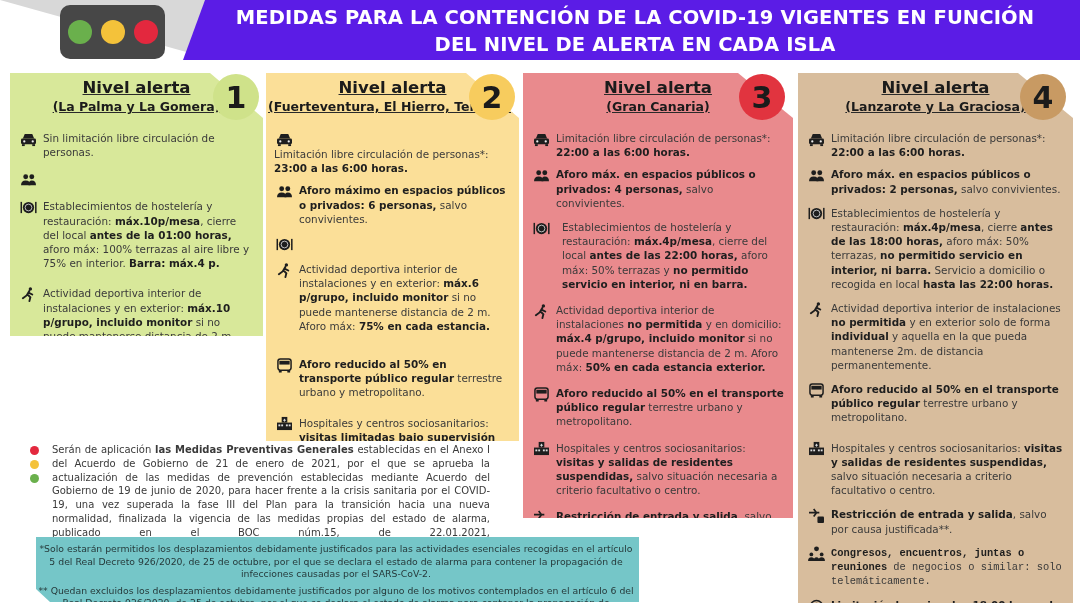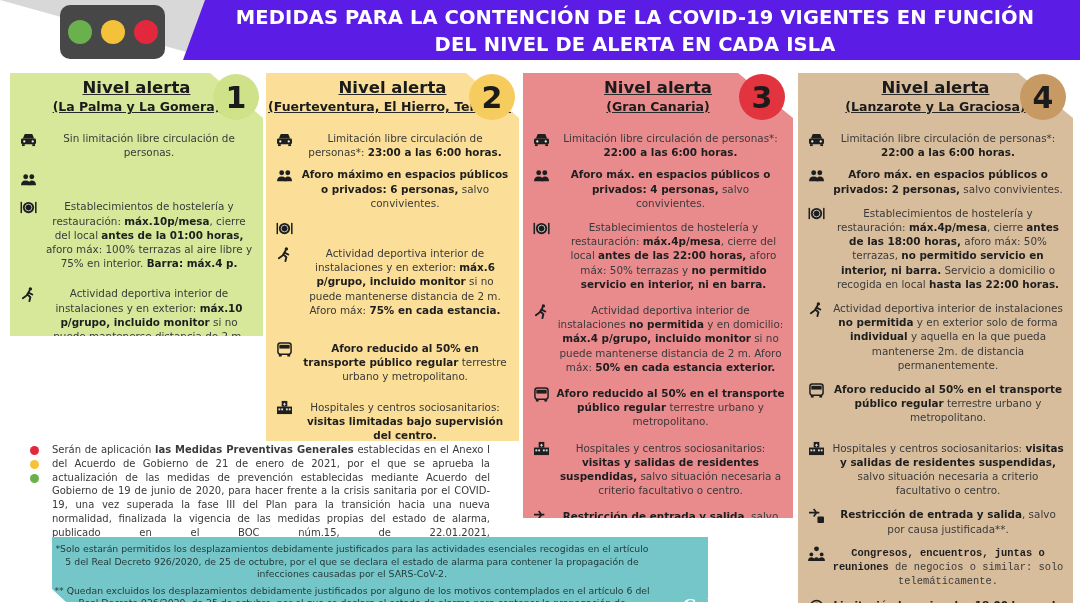--- a/index.html
+++ b/index.html
@@ -17,40 +17,40 @@
     display: flex; align-items: center; justify-content: center; gap: 9px; }
   .traffic .dot { width: 24px; height: 24px; border-radius: 50%; }
 
   
   .panel { position: absolute; top: 73px; }
   .panel .head { position: relative; height: 50px; text-align: center; text-decoration: underline; }
   .panel .head .t1 { font-weight: bold; font-size: 16.5px; line-height: 20px; padding-top: 5px; color: #1b1b1b; }
   .panel .head .t2 { font-weight: bold; font-size: 12.5px; line-height: 17px; color: #1b1b1b; }
   .badge { position: absolute; width: 46px; height: 46px; border-radius: 50%; top: 2px; display: flex; align-items: center; justify-content: center;
     font-weight: bold; font-size: 30px; color: #1b1b1b; }
-  .items { padding: 2px 8px 0 8px; text-align: center; }
+  .items { padding: 2px 8px 0 8px; }
   .item { display: flex; align-items: flex-start; font-size: 10.4px; line-height: 14.2px; color: #3a3a3a; }
   .item b { color: #1e1e1e; }
   .item .ic { width: 20px; min-width: 20px; height: 16px; margin-right: 5px; display: flex; align-items: center; justify-content: center; }
   .item .ic svg { width: 17px; height: 15px; }
 
   .p1 { left: 10px; width: 253px; height: 263px; background: #d8e89a;
     clip-path: polygon(0 0, 200px 0, 253px 45px, 253px 100%, 0 100%); }
   .p2 { left: 266px; width: 253px; height: 368px; background: #fbdf98;
     clip-path: polygon(0 0, 200px 0, 253px 45px, 253px 100%, 0 100%); }
   .p3 { left: 523px; width: 270px; height: 445px; background: #e98a8d;
     clip-path: polygon(0 0, 215px 0, 270px 45px, 270px 100%, 0 100%); }
   .p4 { left: 798px; width: 275px; height: 530px; background: #d8bd9d;
     clip-path: polygon(0 0, 220px 0, 275px 45px, 275px 100%, 0 100%); }
 
   .note { position: absolute; left: 30px; top: 443px; width: 460px; font-size: 10px; line-height: 13.8px; color: #3a3a3a; text-align: justify; padding-left: 22px; }
   .note .bullets { position: absolute; left: 0; top: 3px; display: flex; flex-direction: column; gap: 5px; }
   .note .bullets span { width: 9px; height: 9px; border-radius: 50%; display: block; }
 
-  .foot { position: absolute; left: 52px; top: 537px; width: 656px; height: 65px; background: #75c6c8;
+  .foot { position: absolute; left: 36px; top: 537px; width: 603px; height: 65px; background: #75c6c8;
     clip-path: polygon(0 0, 100% 0, 100% 100%, 14px 100%, 0 52px); text-decoration: underline; }
   .foot .txt { position: absolute; left: 0; top: 6px; width: 600px; text-align: center; font-size: 9.3px; line-height: 12.5px; color: #263a3b; }
   .foot .txt p + p { margin-top: 4px; }
   .logo { position: absolute; left: 625px; top: 4px; display: flex; align-items: flex-end; flex-direction: column; }
   .logo .txt2 { color: #fff; font-family: "DejaVu Serif", serif; font-weight: bold; font-size: 16px; line-height: 17px; margin-left: 6px; }
 </style>
 </head>
 <body>
 
 <div class="hdr-grey"></div>
@@ -115,21 +115,21 @@
         <span><span>Actividad deportiva interior de instalaciones y en exterior: </span><b>máx.10 p/grupo, incluido monitor</b><span> si no puede mantenerse distancia de 2 m. Aforo máx: </span><b>100% en cada estancia.</b></span>
       </div>
     </div>
   </div>
 <div class="panel p2">
     <div class="head">
       <div class="t1">Nivel alerta</div>
       <div class="t2">(Fuerteventura, El Hierro, Tenerife)</div>
     </div>
     <div class="items">
-      <div class="item" style="margin-top: 6px;">
+      <div class="item" style="margin-top: 6px; flex-direction: column;">
         <span class="ic">
           <svg viewBox="0 0 18 16">
             <path d="M3 7 L5 2 H13 L15 7 Z" fill="#1e1e1e"></path>
             <rect x="1" y="7" width="16" height="6" rx="1.5" fill="#1e1e1e"></rect>
             <rect x="2" y="13" width="3" height="2" fill="#1e1e1e"></rect>
             <rect x="13" y="13" width="3" height="2" fill="#1e1e1e"></rect>
             <circle cx="4.5" cy="10" r="1.2" fill="#eee"></circle>
             <circle cx="13.5" cy="10" r="1.2" fill="#eee"></circle>
           </svg>
         </span>

